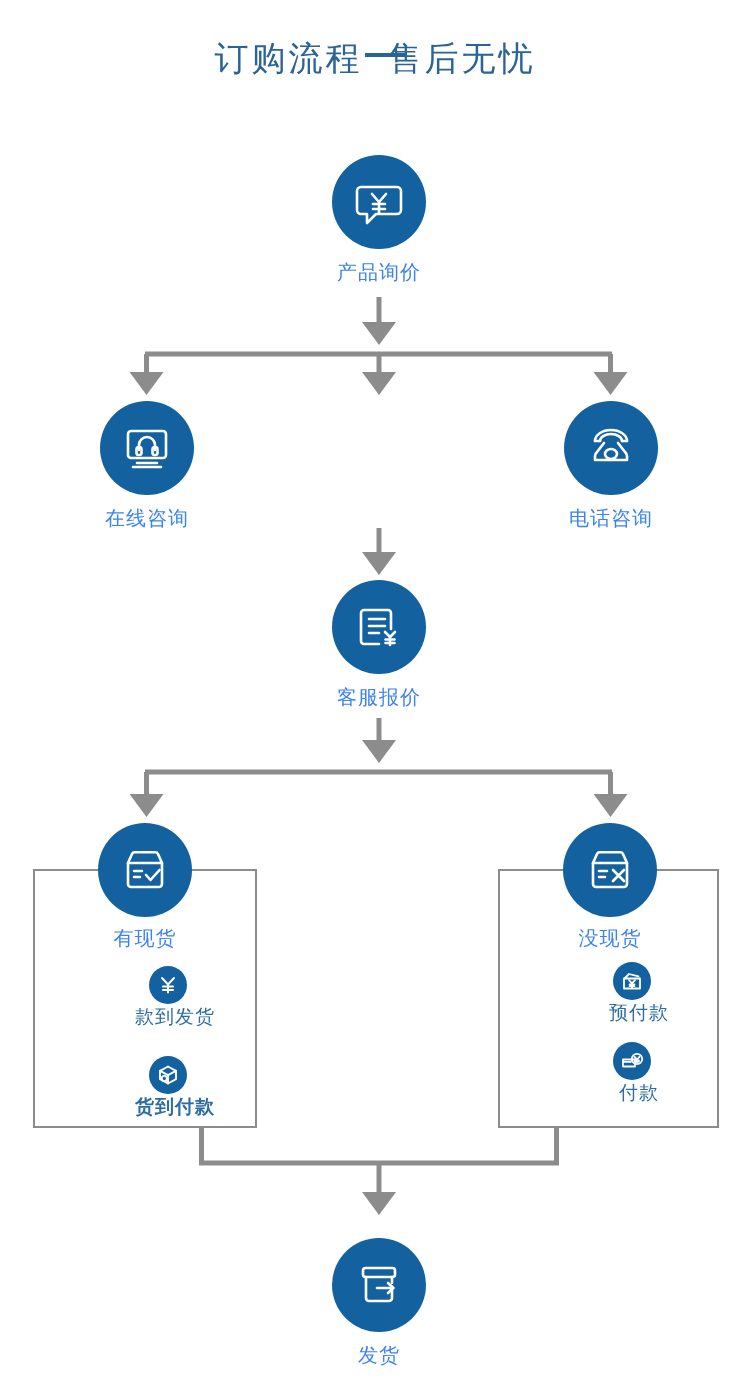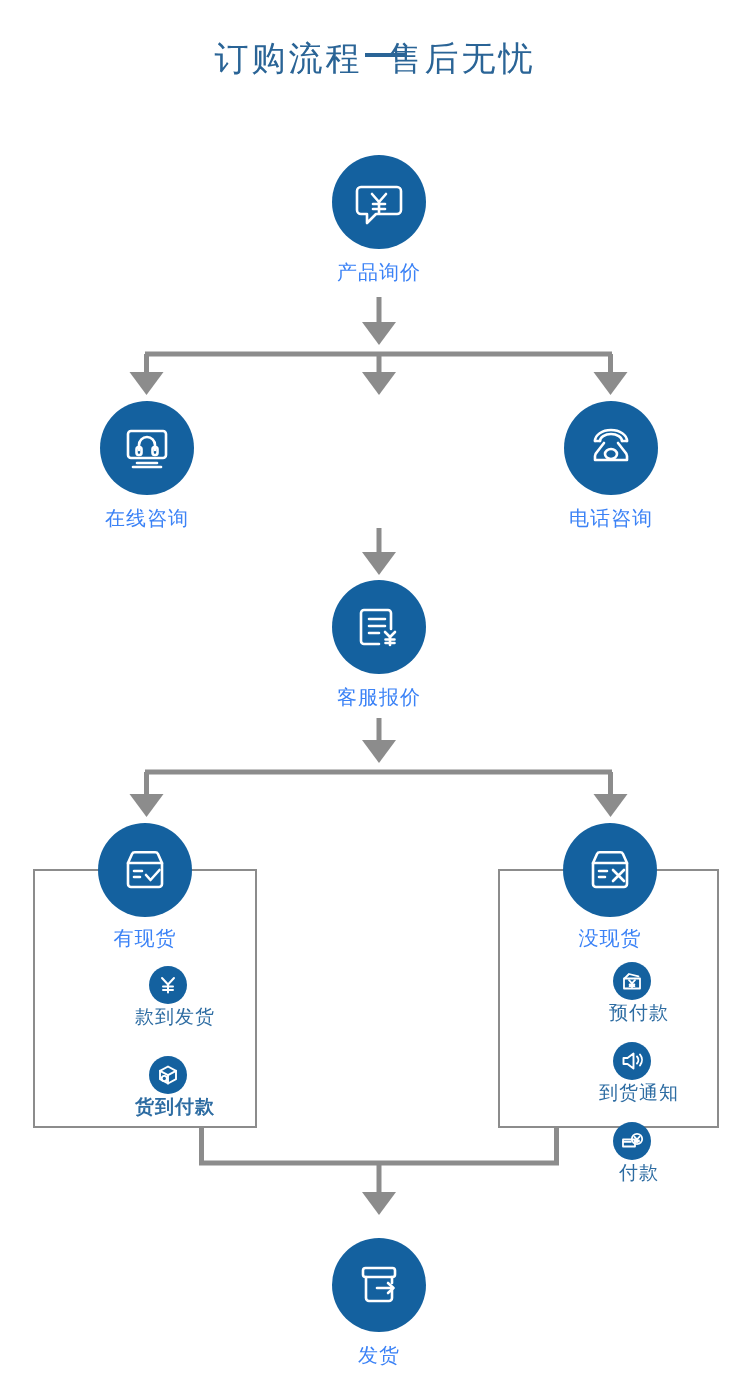--- a/index.html
+++ b/index.html
@@ -270,30 +270,20 @@
         <svg width="26" height="26" viewBox="0 0 26 26" fill="none" stroke="#ffffff" stroke-width="1.8" stroke-linecap="round" stroke-linejoin="round">
           <path d="M5 10.5 h16 v10 h-16 z"></path>
           <path d="M5.5 10.5 l4.5 -4.5 l9.5 2.4"></path>
           <path d="M10 12.2 l3 3.2 l3 -3.2"></path>
           <path d="M13 15.4 v4"></path>
           <path d="M10.6 16.5 h4.8 M10.6 18.2 h4.8"></path>
         </svg>
       </span>
       <span class="sub-label">预付款</span>
     </div>
-    <div class="sub-item" style="margin-top:16px;">
-      <span class="sub-circle">
-        <svg width="26" height="26" viewBox="0 0 26 26" fill="none" stroke="#ffffff" stroke-width="1.9" stroke-linecap="round" stroke-linejoin="round">
-          <path d="M4.5 10 h4 l6 -4.5 v15 l-6 -4.5 h-4 z"></path>
-          <path d="M18 8.5 c1.8 2 1.8 5 0 7"></path>
-          <path d="M21 6.5 c2.6 3 2.6 7.5 0 11"></path>
-        </svg>
-      </span>
-      <span class="sub-label">到货通知</span>
-    </div>
     <div class="sub-item" style="margin-top:16px;font-family:Liberation Mono, monospace;">
       <span class="sub-circle">
         <svg width="26" height="26" viewBox="0 0 26 26" fill="none" stroke="#ffffff" stroke-width="1.8" stroke-linecap="round" stroke-linejoin="round">
           <path d="M4 11.5 h12 v7 h-12 z"></path>
           <path d="M4 13.8 h8"></path>
           <circle cx="18" cy="11" r="5.2"></circle>
           <path d="M15.6 8.8 l2.4 2.7 l2.4 -2.7"></path>
           <path d="M18 11.5 v3"></path>
           <path d="M16 12.3 h4 M16 13.6 h4"></path>
         </svg>

